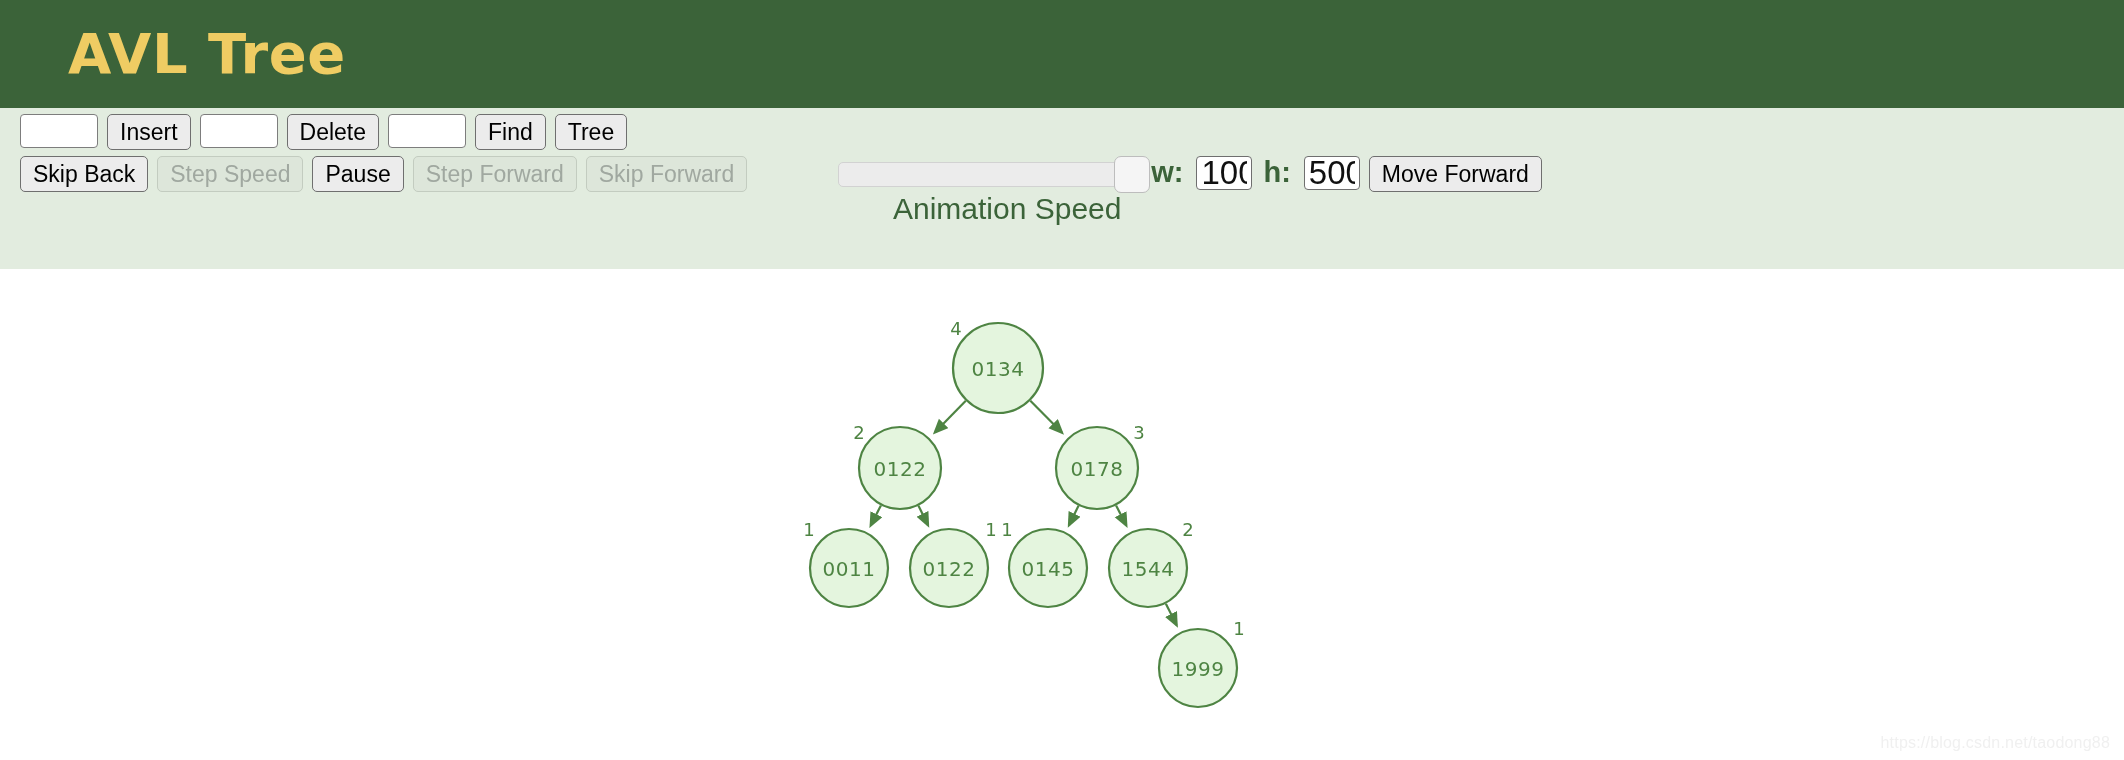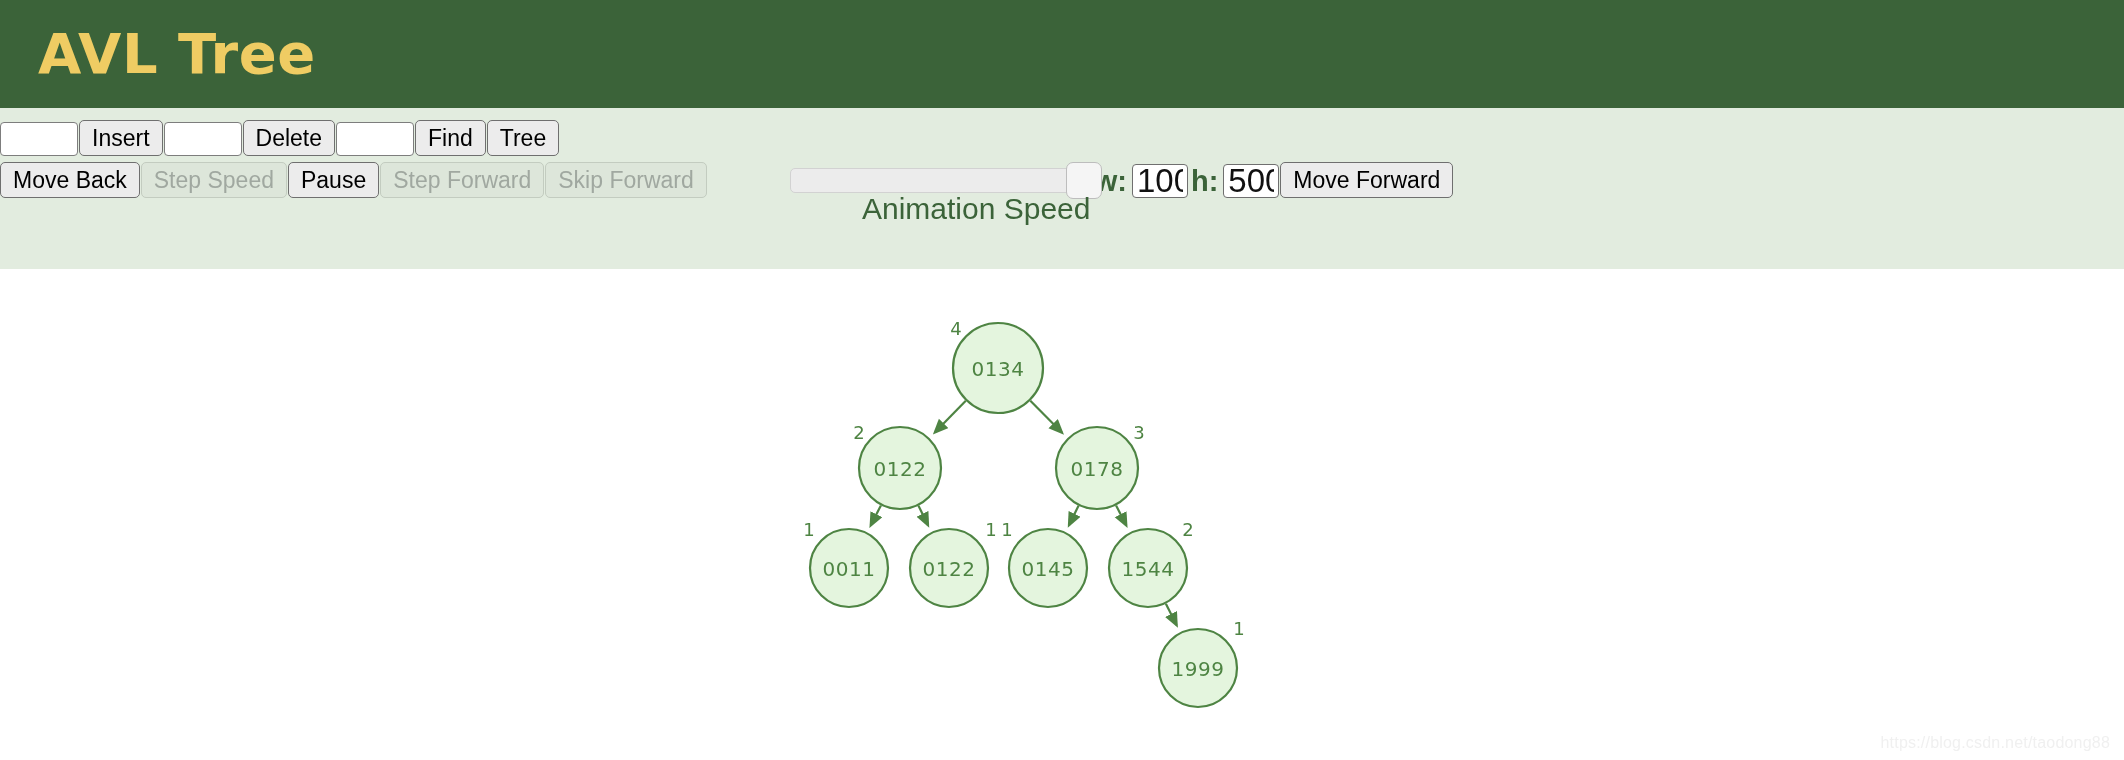--- a/index.html
+++ b/index.html
@@ -21,35 +21,36 @@
     align-items: center;
     padding-left: 38px;
   }
   #app-title {
     color: #efcc63;
     font-size: 56px;
     font-weight: bold;
     letter-spacing: 0.5px;
     line-height: 1;
     font-family: "DejaVu Sans", sans-serif;
+    margin-left: 30px;
   }
 
   
   #controls-panel {
     background: #e2ecdf;
     padding: 6px 0 0 0;
     height: 161px;
     position: relative;
   }
   .control-row {
     display: flex;
-    align-items: flex-end;
-    padding-left: 0;
+    align-items: flex-start;
+    padding-left: 20px;
     height: 42px;
-    gap: 1px;
+    gap: 9px;
   }
   .ctl-input {
     width: 78px;
     height: 34px;
     border: 1px solid #7d7d7d;
     border-radius: 4px;
     background: #ffffff;
     font-size: 23px;
     font-family: "Liberation Sans", sans-serif;
     padding: 0 4px;
@@ -118,21 +119,21 @@
     left: 276px; top: 0px;
     width: 36px;
     height: 37px;
     background: #f5f5f5;
     border: 1px solid #bdbdbd;
     border-radius: 7px;
     cursor: pointer;
   }
   #animation-speed-label {
     position: absolute;
-    left: 862px;
+    left: 893px;
     top: 84px;
     color: #3b6339;
     font-size: 30px;
     font-family: "Liberation Sans", sans-serif;
     white-space: nowrap;
   }
 
   
   #tree-canvas {
     position: relative;
@@ -187,21 +188,21 @@
     <input class="ctl-input" type="text" value="" style="">
     <button class="ctl-btn">Delete</button>
 
     <input class="ctl-input" type="text" value="" style="">
     <button class="ctl-btn">Find</button>
 
     <button class="ctl-btn">Tree</button>
   </div>
 
   <div class="control-row">
-    <button class="ctl-btn">Move Back</button>
+    <button class="ctl-btn">Skip Back</button>
     <button class="ctl-btn disabled">Step Speed</button>
     <button class="ctl-btn">Pause</button>
     <button class="ctl-btn disabled">Step Forward</button>
     <button class="ctl-btn disabled">Skip Forward</button>
 
     <div id="speed-slider-wrap">
       <div id="speed-slider-track"></div>
       <div id="speed-slider-thumb"></div>
     </div>
 

